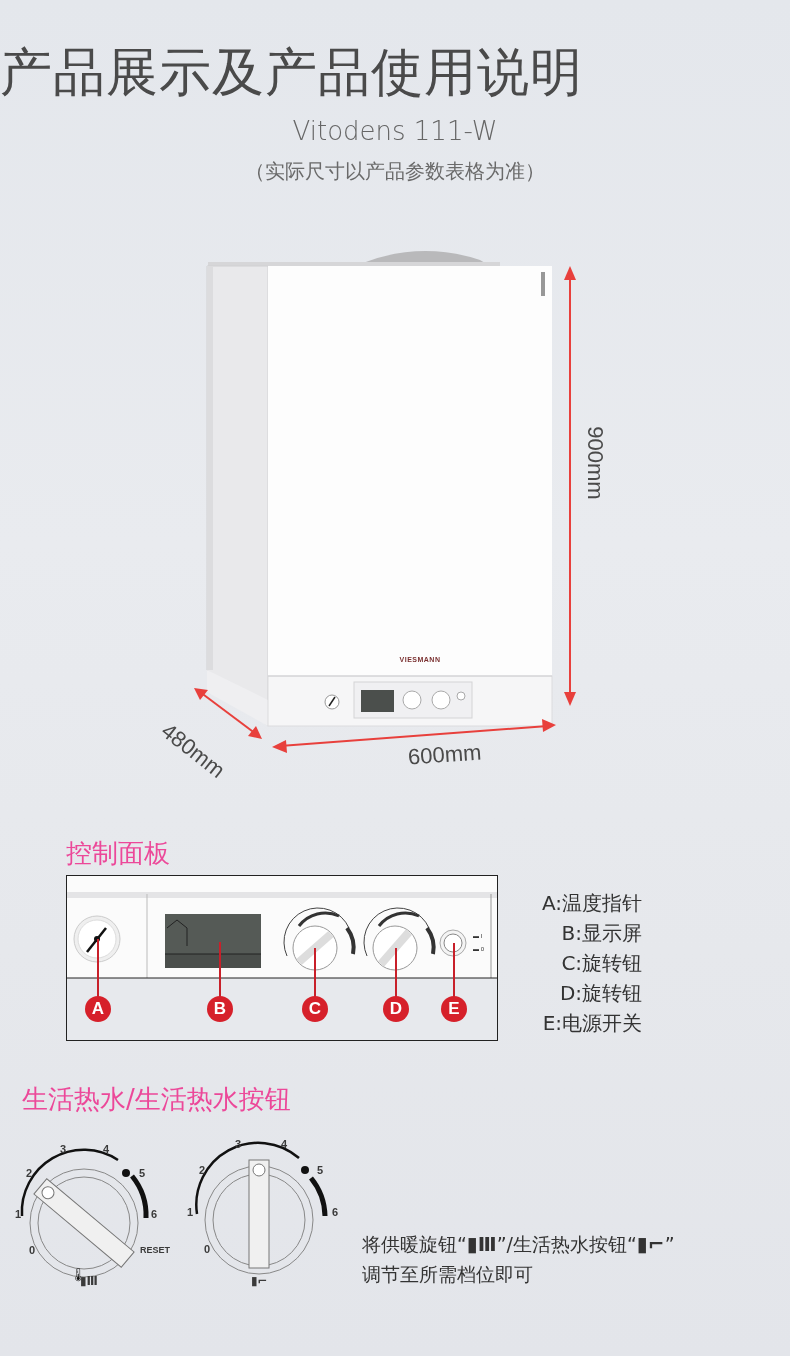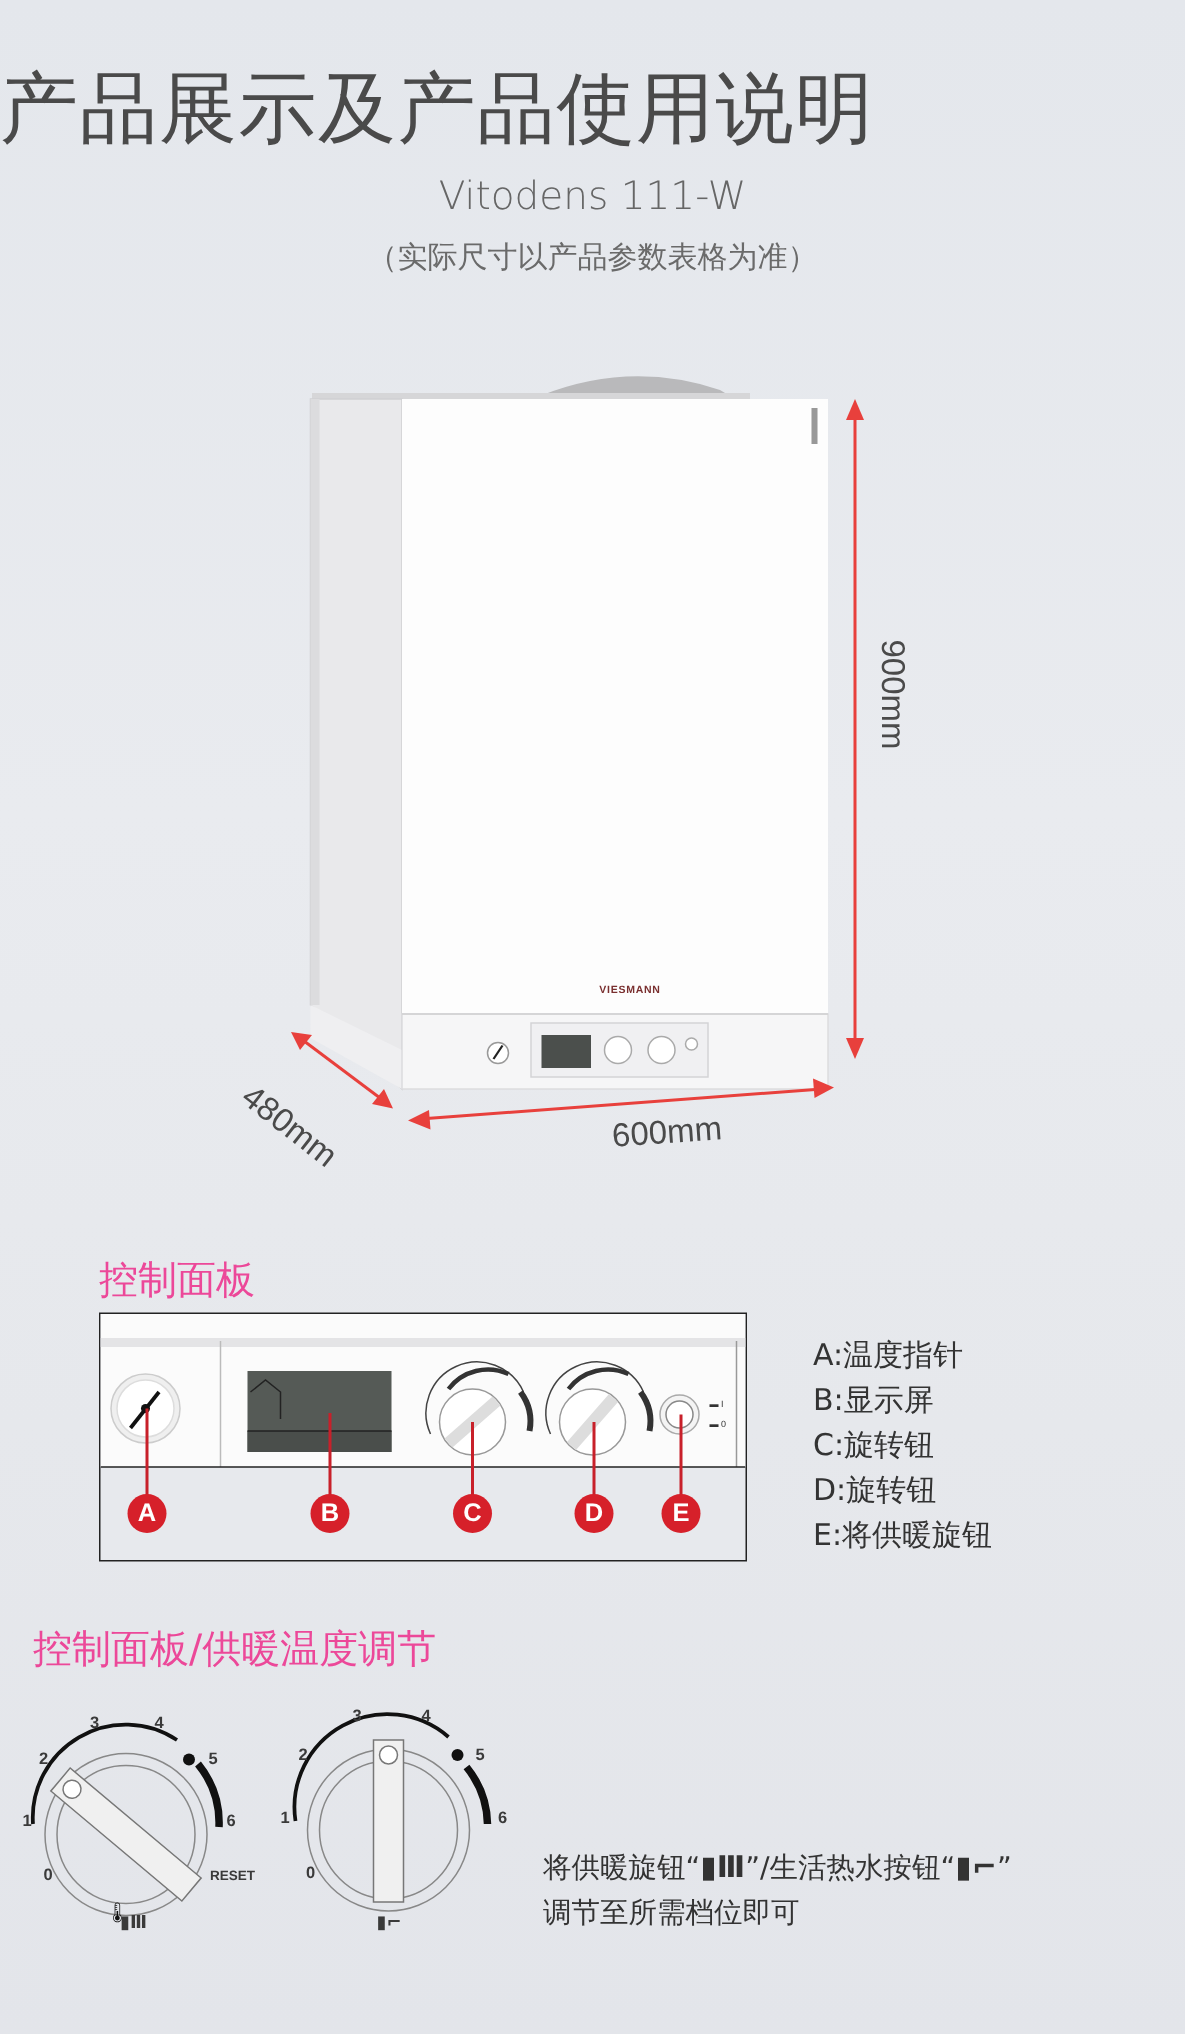--- a/index.html
+++ b/index.html
@@ -5,21 +5,21 @@
   html,body{margin:0;padding:0;}
   body{width:790px;height:1356px;overflow:hidden;position:relative;
     background:linear-gradient(180deg,#e4e7ec 0%,#e9ebef 40%,#e6e8ec 70%,#e3e5ea 100%);
     font-family:"DejaVu Sans","Liberation Sans",sans-serif;color:#3a3a3a;}
   .abs{position:absolute;}
   .title{left:0;width:768px;top:38px;text-align:left;font-size:52px;color:#4a4a4a;letter-spacing:1px;font-weight:300;}
   .model{left:0;width:790px;top:116px;text-align:center;font-size:26px;color:#666;font-family:"DejaVu Sans",sans-serif;font-weight:300;}
   .note{left:0;width:790px;top:158px;text-align:center;font-size:20px;color:#6a6a6a;}
   .dim{font-family:"Liberation Sans",sans-serif;font-size:22px;color:#4a4a4a;}
   .section-title{font-size:26px;color:#ec4899;}
-  .legend-item{font-size:20px;color:#333;line-height:30px;}
+  .legend-item{font-size:20px;color:#333;line-height:30px;text-align:right;}
   .badge{width:26px;height:26px;border-radius:50%;background:#d6202a;color:#fff;
     font-family:"Liberation Sans",sans-serif;font-weight:bold;font-size:17px;
     text-align:center;line-height:26px;}
   .leader{width:2px;background:#c8202a;}
   .instr{font-size:19px;color:#333;line-height:30px;}
 </style>
 </head>
 <body>
 
 <div class="abs title">产品展示及产品使用说明</div>
@@ -118,24 +118,24 @@
   <div class="abs badge" style="left:235px;top:120px;">C</div>
   <div class="abs badge" style="left:316px;top:120px;">D</div>
   <div class="abs badge" style="left:374px;top:120px;">E</div>
 </div>
 
 <div class="abs" style="left:542px;top:888px;">
   <div class="legend-item">A:温度指针</div>
   <div class="legend-item">B:显示屏</div>
   <div class="legend-item">C:旋转钮</div>
   <div class="legend-item">D:旋转钮</div>
-  <div class="legend-item">E:将供暖旋钮</div>
+  <div class="legend-item">E:电源开关</div>
 </div>
 
-<div class="abs section-title" style="left:22px;top:1082px;">控制面板/供暖温度调节</div>
+<div class="abs section-title" style="left:22px;top:1082px;">生活热水/生活热水按钮</div>
 
 <div class="abs" style="left:0;top:1130px;width:180px;height:170px;">
   <svg width="180" height="170" style="position:absolute;left:0;top:0;">
     <path d="M22,86 A62,62 0 0 1 118,30" fill="none" stroke="#111" stroke-width="2.5"></path>
     <path d="M132,46 A62,62 0 0 1 146,88" fill="none" stroke="#111" stroke-width="5"></path>
     <circle cx="126" cy="43" r="4" fill="#111"></circle>
     <circle cx="84" cy="93" r="54" fill="none" stroke="#888" stroke-width="1"></circle>
     <circle cx="84" cy="93" r="46" fill="none" stroke="#888" stroke-width="1"></circle>
     <g transform="rotate(-50 84 93)">
       <rect x="74" y="36" width="20" height="114" fill="#f0f0f0" stroke="#777"></rect>

